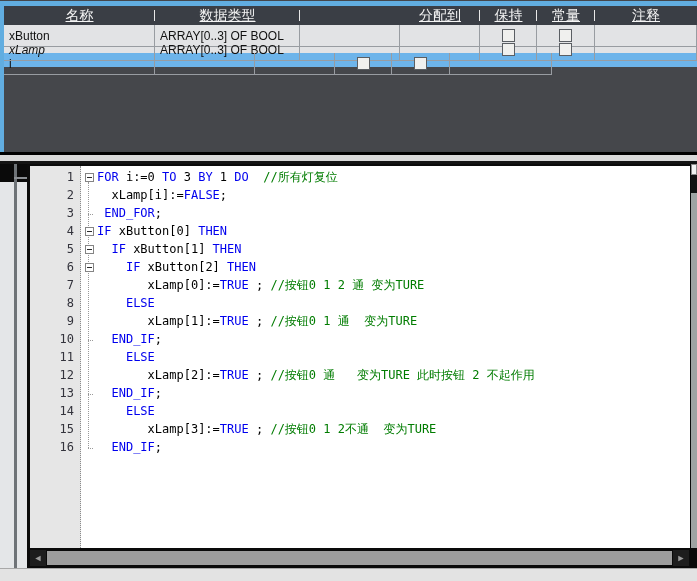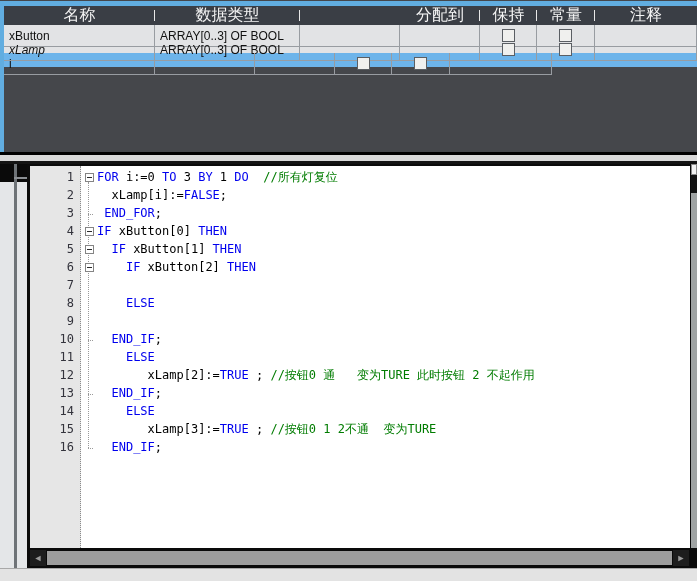--- a/index.html
+++ b/index.html
@@ -4,21 +4,21 @@
 <style>
   html,body{margin:0;padding:0;background:#0a0a0a;}
   #root{position:relative;width:697px;height:581px;background:#0a0a0a;overflow:hidden;
         font-family:"Liberation Sans",sans-serif;}
 
   
   .var-table{position:absolute;left:0;top:0;width:697px;height:152px;background:#45474b;}
   .vt-top-accent{position:absolute;left:0;top:1px;width:697px;height:5px;background:var(--panel_accent);}
   .vt-left-accent{position:absolute;left:0;top:1px;width:4px;height:151px;background:var(--panel_accent);}
   .vt-header{position:absolute;left:4px;top:6px;width:693px;height:19px;background:var(--header_bg);
-             display:flex;color:#f5f5f5;font-size:16px;}
+             display:flex;color:#f5f5f5;font-size:14px;text-decoration:underline;}
   .h-cell{position:relative;display:flex;align-items:center;justify-content:center;height:19px;box-sizing:border-box;}
   .h-cell.sep::after{content:"";position:absolute;right:0;top:4px;width:1px;height:11px;background:#e8e8e8;}
   .vt-rows{position:absolute;left:4px;top:25px;width:693px;}
   .vt-row{display:flex;height:14px;background:var(--row_bg);}
   .vt-row.selected{background:var(--selection);}
   .vt-cell{box-sizing:border-box;height:22px;border-right:1px solid #989ca1;border-bottom:1px solid #989ca1;
            display:flex;align-items:center;font-size:12px;color:#111;padding-left:5px;overflow:hidden;white-space:nowrap;}
   .vt-cell.center{justify-content:center;padding-left:0;}
   .cb{width:13px;height:13px;box-sizing:border-box;border:1px solid #5a5e63;background:#f0f0ee;}
   .vt-filler{position:absolute;left:4px;top:91px;width:693px;height:61px;background:#45474b;}
@@ -220,29 +220,31 @@
           <div class="code-line">
             <span class="ln">6</span>
             <span class="foldcol">
               <span class="foldbox"></span>
             </span>
             <span class="code"><span class="p">    </span><span class="k">IF</span><span class="p"> xButton[2] </span><span class="k">THEN</span></span>
           </div>
           <div class="code-line">
             <span class="ln">7</span>
             <span class="foldcol"></span>
+            <span class="code"><span class="p">       xLamp[0]:=</span><span class="k">TRUE</span><span class="p"> ; </span><span class="c">//按钮0 1 2 通 变为TURE</span></span>
           </div>
           <div class="code-line">
             <span class="ln">8</span>
             <span class="foldcol"></span>
             <span class="code"><span class="p">    </span><span class="k">ELSE</span></span>
           </div>
           <div class="code-line">
             <span class="ln">9</span>
             <span class="foldcol"></span>
+            <span class="code"><span class="p">       xLamp[1]:=</span><span class="k">TRUE</span><span class="p"> ; </span><span class="c">//按钮0 1 通  变为TURE</span></span>
           </div>
           <div class="code-line">
             <span class="ln">10</span>
             <span class="foldcol"></span>
             <span class="code"><span class="p">  </span><span class="k">END_IF</span><span class="p">;</span></span>
           </div>
           <div class="code-line">
             <span class="ln">11</span>
             <span class="foldcol"></span>
             <span class="code"><span class="p">    </span><span class="k">ELSE</span></span>

